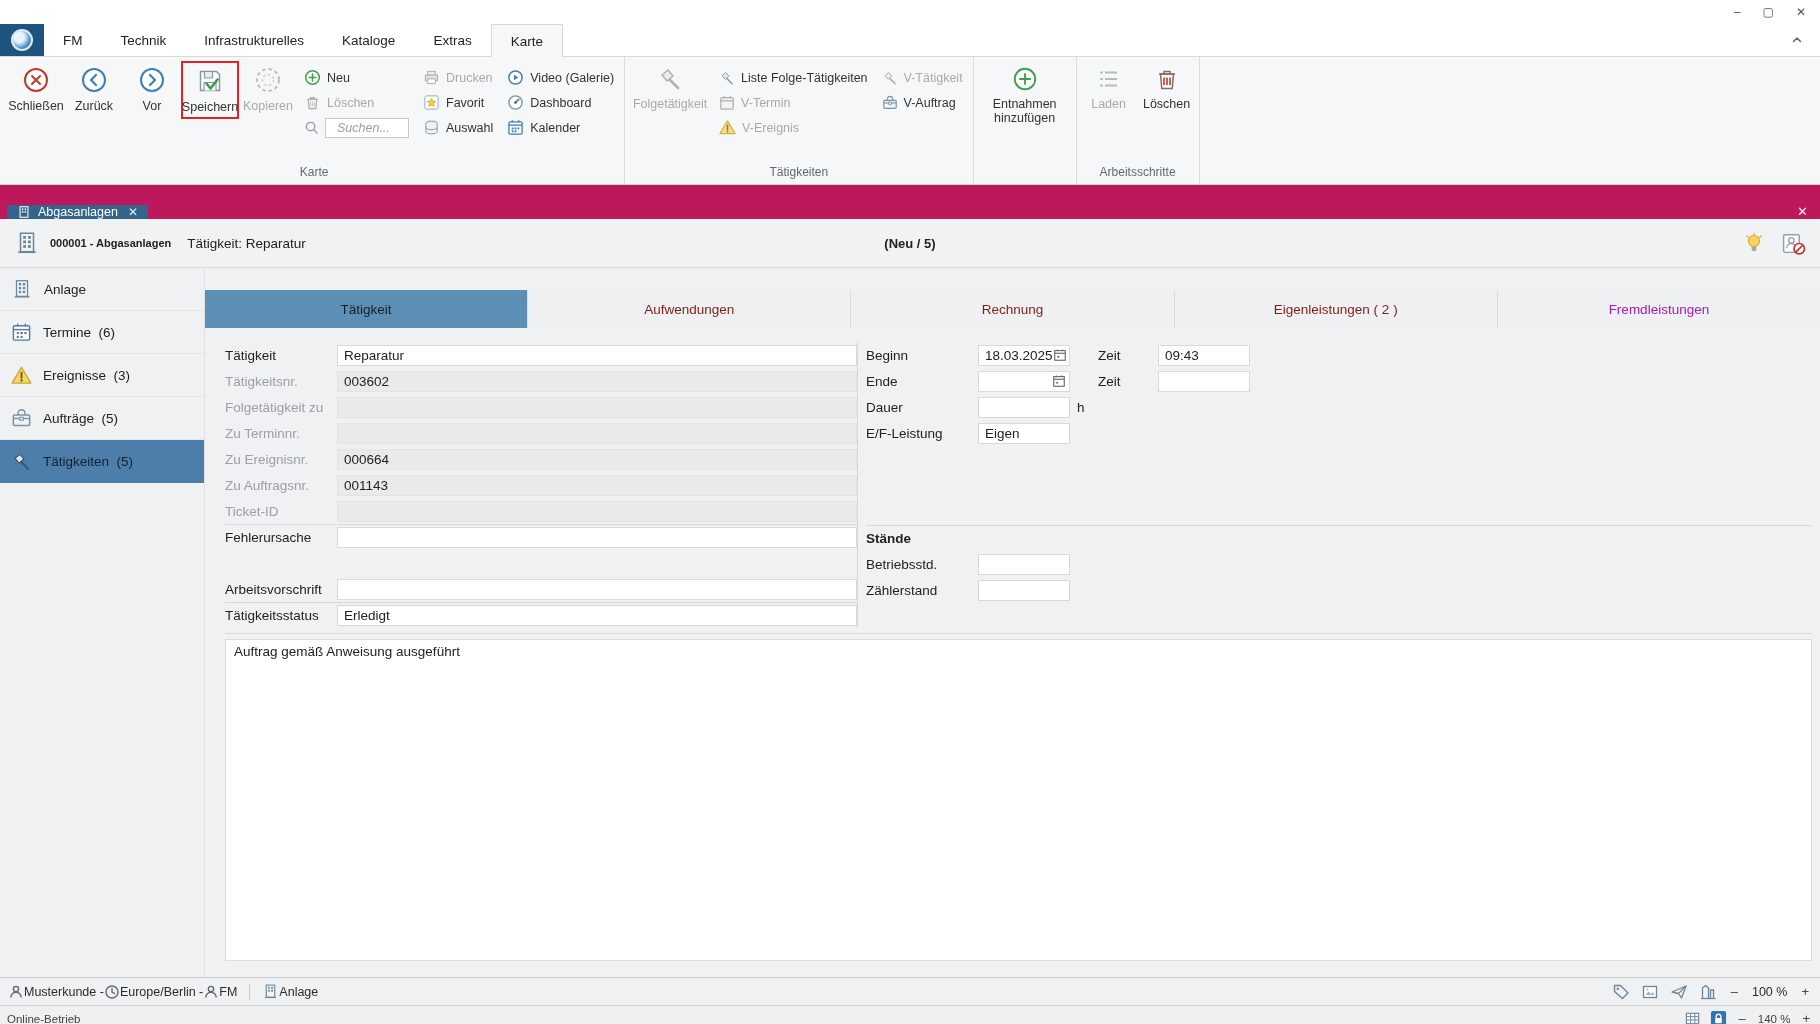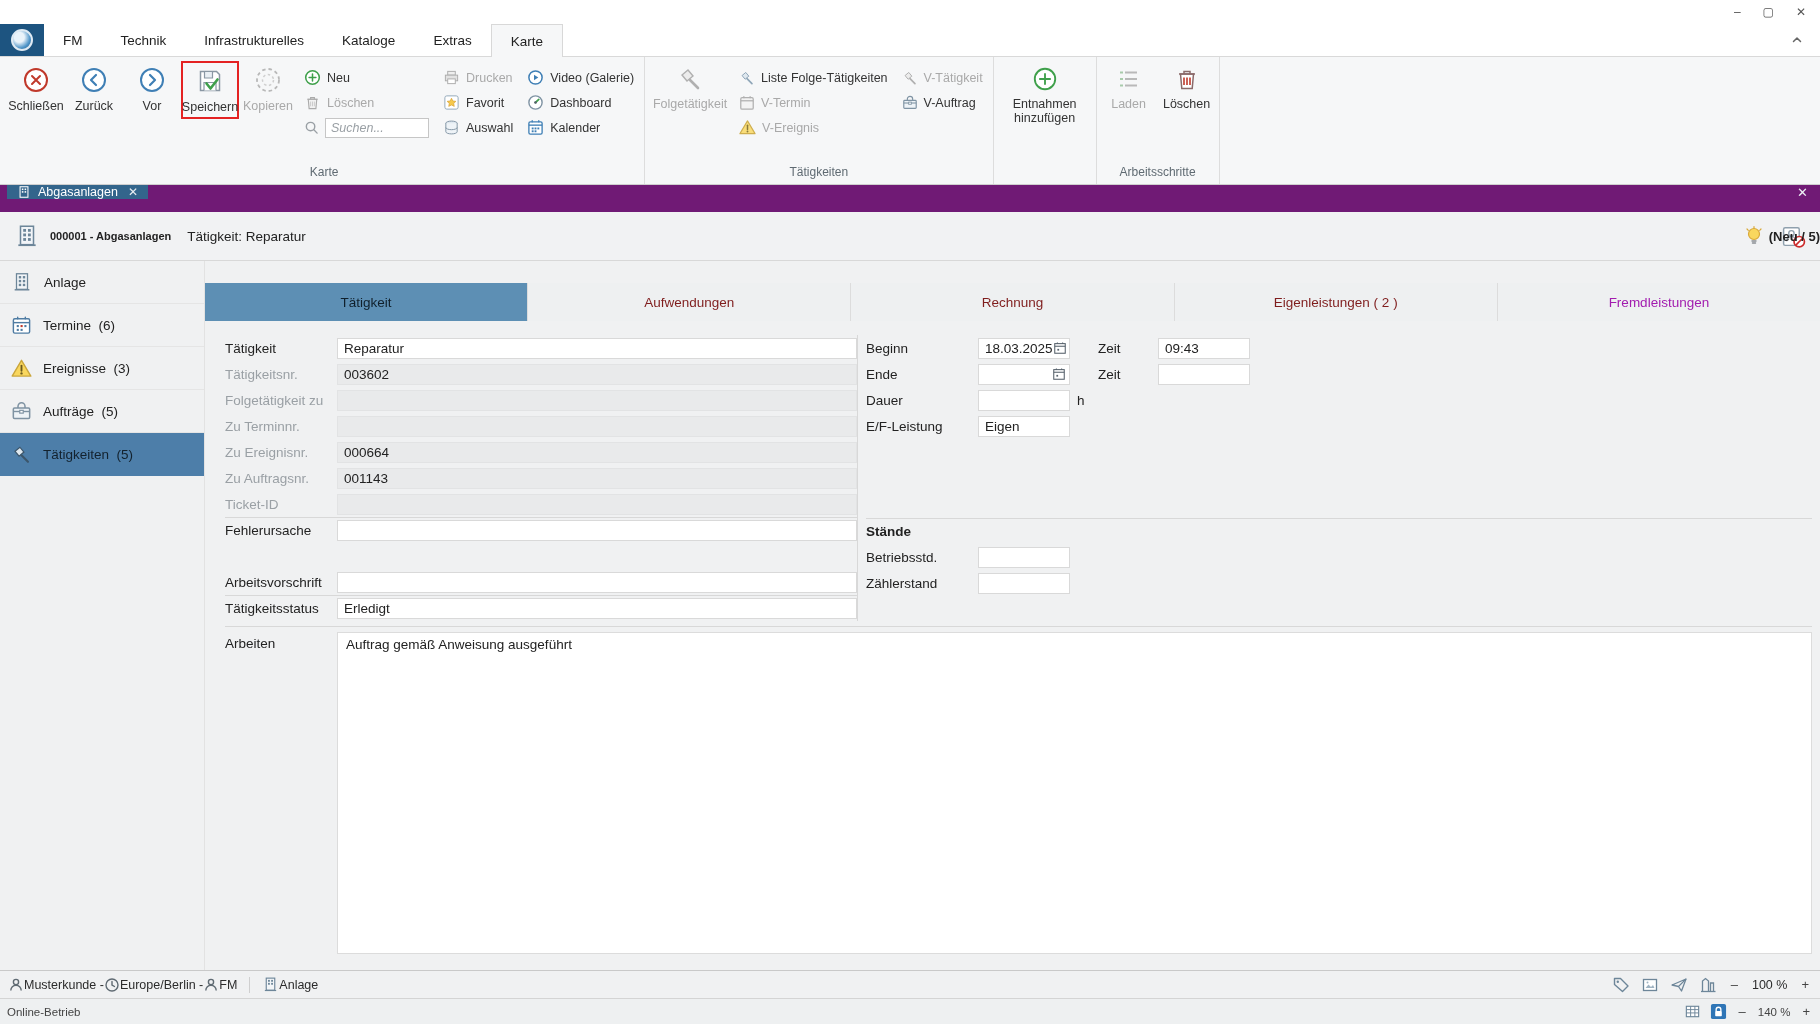--- a/index.html
+++ b/index.html
@@ -25,34 +25,34 @@
   .rg-main { flex:1; display:flex; align-items:flex-start; padding-top:3px; }
   .rg-label { height:20px; text-align:center; font-size:12px; color:#5f6a72; padding-top:1px; }
   .rbtn { width:64px; display:flex; flex-direction:column; align-items:center; gap:5px; padding-top:6px; font-size:12.5px; color:#333; text-align:center; line-height:1.15; }
   .rbtn.narrow { width:58px; }
   .rbtn.wide { width:84px; }
   .rbtn.xwide { width:96px; }
   .rbtn.disabled, .sbtn.disabled { color:#a9a9a9; }
   .rbtn.hl { border:2px solid #e42222; padding:4px 2px 3px; margin-top:1px; }
   .rcol { display:flex; flex-direction:column; padding:5px 7px 0; }
   .sbtn { display:flex; align-items:center; gap:6px; height:25px; font-size:12.5px; color:#333; white-space:nowrap; }
-  .search-input { width:104px; height:20px; border:1px solid #c6c6c6; background:#fff; font-size:12.5px; padding:0 5px; font-family:"Liberation Sans", sans-serif; }
+  .search-input { width:84px; height:20px; border:1px solid #c6c6c6; background:#fff; font-size:12.5px; padding:0 11px; font-family:"Liberation Sans", sans-serif; }
   .search-input::placeholder { font-style:italic; color:#9aa0a5; }
 
   
-  .docstrip { height:27px; background:#701a75; display:flex; align-items:flex-start; }
+  .docstrip { height:34px; background:#be185d; display:flex; align-items:flex-end; }
   .doctab { margin-left:7px; background:#33658c; color:#fff; display:flex; align-items:center; gap:7px; padding:0 10px; font-size:12.5px; }
   .doctab-close { color:#e9eef2; font-size:12px; margin-left:3px; }
   .strip-close { margin-left:auto; display:flex; align-items:center; padding-right:12px; color:#eef2f5; font-size:13px; }
 
   
   .rech { height:49px; background:#f1f2f3; border-bottom:1px solid #d8d8d8; display:flex; align-items:center; padding:0 14px; position:relative; }
   .rech-title { font-weight:bold; font-size:11px; margin-left:10px; }
   .rech-sub { margin-left:16px; font-size:13.5px; }
-  .rech-counter { position:absolute; left:0; right:0; text-align:right; font-weight:bold; font-size:13px; pointer-events:none; }
+  .rech-counter { position:absolute; left:0; right:0; text-align:center; font-weight:bold; font-size:13px; pointer-events:none; }
   .rech-right { margin-left:auto; display:flex; align-items:center; gap:16px; }
 
   
   .content { display:flex; height:709px; background:#f0f1f2; }
   .sidebar { width:205px; border-right:1px solid #e2e2e2; }
   .side-item { height:43px; display:flex; align-items:center; gap:11px; padding-left:11px; border-bottom:1px solid #e5e5e5; font-size:13.5px; white-space:pre; }
   .side-item.selected { background:#4d7ea9; color:#13222e; border-bottom-color:#4d7ea9; }
   .main { flex:1; display:flex; flex-direction:column; }
   .ftabs { display:flex; height:38px; margin-top:22px; }
   .ftab { flex:1; display:flex; align-items:center; justify-content:center; font-size:13.5px; background:#eef0f1; border-left:1px solid #dcdcdc; color:#7f1d1d; }
@@ -641,21 +641,20 @@
             <span class="flabel">Zählerstand</span>
             <div class="ffield numf">
                 <span></span>
               </div>
           </div>
         </div>
 
       </div>
 
       <div class="arbrow">
-        <span class="flabel">Arbeiten</span>
         <div class="bigtext">Auftrag gemäß Anweisung ausgeführt</div>
       </div>
     </div>
   </div>
 </div>
 
 <div class="statusbar">
   <span>
       <svg width="16" height="16" viewBox="0 0 16 16">
         <circle cx="8" cy="5" r="2.6" fill="none" stroke="#5f6a72" stroke-width="1.4"></circle>

